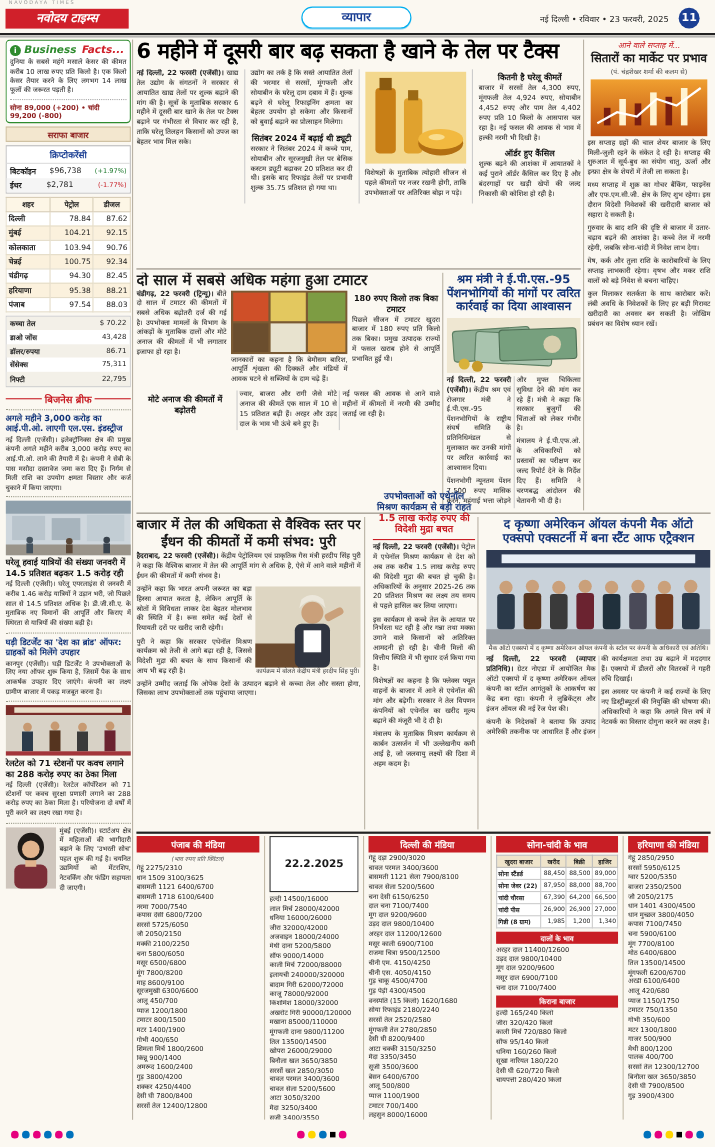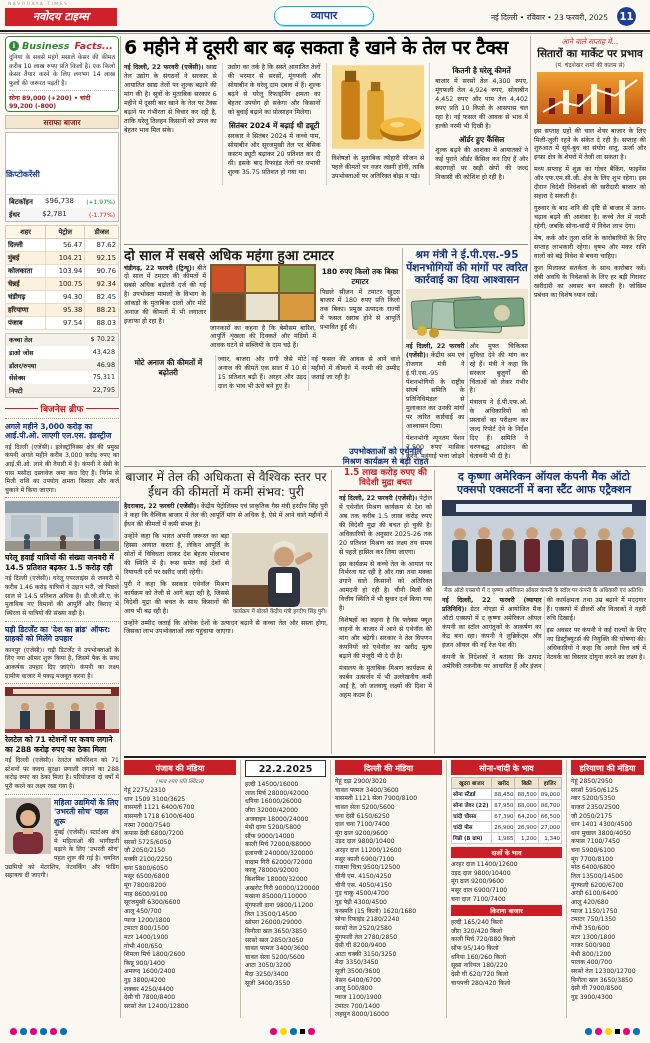--- a/index.html
+++ b/index.html
@@ -35,21 +35,21 @@
   .bf-head { display:flex; align-items:center; gap:3px; margin-bottom:2px; }
   .bf-icon { width:10px; height:10px; border-radius:50%; background:#2e8b2e; color:#fff;
     font-size:7px; font-weight:bold; text-align:center; line-height:10px; }
   .bf-t1 { color:#2e8b2e; font-weight:bold; font-style:italic; font-size:9.5px; }
   .bf-t2 { color:#d0202a; font-weight:bold; font-style:italic; font-size:9.5px; margin-left:2px; }
   .bf-body { font-size:6.2px; line-height:1.4; text-align:justify; }
   .bf-gold { font-size:6.2px; font-weight:bold; color:#8b1a1a; margin-top:2px; border-top:1px dotted #aaa; padding-top:2px; }
   .strip { background:#f3e7cf; border:1px solid #cbbd9d; color:#8b1a1a; font-weight:bold;
     font-size:7.5px; text-align:center; padding:1px 0; margin:3px 0; }
   .crypto { border:1px solid #bbb; margin-bottom:3px; background:#fff; }
-  .crypto-title { color:#1b3f94; font-weight:bold; font-size:8px; padding:15px 0; border-bottom:1px solid #ddd;margin-top:20px; }
+  .crypto-title { color:#1b3f94; font-weight:bold; font-size:8px; text-align:center; padding:2px 0; border-bottom:1px solid #ddd; }
   .crypto-row { display:flex; justify-content:space-between; align-items:center; font-size:7px; padding:2px 3px; }
   .crypto-row:nth-child(odd) { background:#f5f5f5; }
   .c-name { font-weight:bold; }
   .c-up { color:#1f7a2e; font-size:6px; }
   .c-down { color:#c81e25; font-size:6px; }
   table.fuel { width:100%; border-collapse:collapse; font-size:6.8px; margin-bottom:3px; background:#fff; }
   table.fuel th { font-weight:bold; border:0.5px solid #d8cdb6; padding:1.5px 2px; background:#fdf6e6; font-size:6.6px; }
   table.fuel td { border:0.5px solid #e4dcc8; padding:1.5px 2px; text-align:right; }
   table.fuel td:first-child { text-align:left; font-weight:bold; }
   table.fuel tr:nth-child(even) { background:#fbf1dd; }
@@ -87,36 +87,36 @@
   .money-img { width:100%; height:50px; display:block; margin-bottom:3px; }
   .cols2 { column-count:2; column-gap:5px; column-rule:0.5px solid #ccc; }
   
   .astro { position:absolute; left:534px; top:36px; width:112px; height:428px; overflow:hidden; }
   .astro .kicker { color:#c81e25; font-style:italic; font-size:7.2px; text-align:center; }
   .astro h2 { font-size:10.5px; font-weight:bold; text-align:center; line-height:1.2; margin:1px 0; }
   .astro .sub { font-size:6px; text-align:center; color:#444; margin-bottom:3px; }
   .astro-img { width:100%; height:52px; display:block; margin-bottom:3px; }
   
   .a4 { position:absolute; left:124px; top:470px; width:204px; height:284px; overflow:hidden; }
-  .a4 h2 { font-size:12.2px; line-height:1.2; font-weight:normal; text-align:center; margin-bottom:3px; }
+  .a4 h2 { font-size:12.2px; line-height:1.2; font-weight:bold; text-align:center; margin-bottom:3px; }
   .puri-fig { float:right; width:96px; margin:1px 0 2px 3px; }
   .puri-img { width:96px; height:74px; display:block; }
   .a6 { position:absolute; left:335px; top:446px; width:97px; height:284px; overflow:hidden; padding-left:4px; }
   .a6 .kb { color:#13357a; font-weight:bold; font-size:8.2px; line-height:1.25; text-align:center; }
   .a6 .kr { color:#c81e25; font-weight:bold; font-size:8.6px; line-height:1.25; text-align:center;
     border-bottom:1px solid #c81e25; padding-bottom:2px; margin-bottom:3px; }
   .a5 { position:absolute; left:438px; top:470px; width:208px; height:284px; overflow:hidden; padding-left:4px; }
   .a5 h2 { font-size:11px; line-height:1.22; font-weight:bold; color:#13357a; text-align:center; margin-bottom:3px; }
   .expo-img { width:100%; height:86px; display:block; }
   
   .band { position:absolute; left:124px; top:760px; width:522px; height:258px; display:flex; gap:4px; overflow:hidden; }
   .bcol { overflow:hidden; }
   .bcol + .bcol { border-left:1px solid #c4bba8; padding-left:4px; }
   .redbar { background:#c81e25; color:#fff; font-weight:bold; font-size:8px; text-align:center; padding:2px 0; margin-bottom:2px; }
-  .datebox { border:1.5px solid #333; background:#fff; font-weight:bold; font-size:9.5px; text-align:center; padding:2px 0; margin-bottom:3px; }
+  .datebox { border:1.5px solid #333; background:#fff; font-weight:bold; font-size:9.5px; text-align:center; padding:19px 0; margin-bottom:3px; }
   .note { font-size:5.4px; font-style:italic; text-align:center; color:#555; margin-bottom:1px; }
   .mline { font-size:6.1px; line-height:1.42; white-space:nowrap; overflow:hidden; }
   table.gold { width:100%; border-collapse:collapse; font-size:5.5px; margin-bottom:3px; background:#fff; }
   table.gold th { background:#efe4cb; border:0.5px solid #bbb; font-weight:bold; padding:1px; }
   table.gold td { border:0.5px solid #ccc; padding:1px; text-align:right; }
   table.gold td:first-child { text-align:left; font-weight:bold; }
   .subred { background:#c81e25; color:#fff; font-weight:bold; font-size:6.4px; text-align:center; padding:1px 0; margin:2px 0; }
   
   .marks { position:absolute; bottom:5px; height:14px; display:flex; gap:3px; align-items:center; }
   .marks span { width:7px; height:7px; border-radius:50%; display:inline-block; }
@@ -165,21 +165,21 @@
       <thead>
         <tr>
           <th>शहर</th>
           <th>पेट्रोल</th>
           <th>डीजल</th>
         </tr>
       </thead>
       <tbody>
           <tr>
             <td>दिल्ली</td>
-            <td>56.47</td>
+            <td>78.84</td>
             <td>87.62</td>
           </tr>
           <tr>
             <td>मुंबई</td>
             <td>104.21</td>
             <td>92.15</td>
           </tr>
           <tr>
             <td>कोलकाता</td>
             <td>103.94</td>
@@ -212,21 +212,21 @@
         <div class="tick-row">
           <b>कच्चा तेल</b>
           <span>$ 70.22</span>
         </div>
         <div class="tick-row">
           <b>डाओ जोंस</b>
           <span>43,428</span>
         </div>
         <div class="tick-row">
           <b>डॉलर/रुपया</b>
-          <span>46.98</span>
+          <span>86.71</span>
         </div>
         <div class="tick-row">
           <b>सेंसेक्स</b>
           <span>75,311</span>
         </div>
         <div class="tick-row">
           <b>निफ्टी</b>
           <span>22,795</span>
         </div>
       </div>
@@ -282,21 +282,20 @@
     </div>
 
     <div class="brief">
       <svg class="w-photo" viewBox="0 0 46 56">
         <rect width="46" height="56" fill="#cfc6bd"></rect>
           <ellipse cx="23" cy="18" rx="12" ry="13" fill="#1f1b18"></ellipse>
         <circle cx="23" cy="20" r="8" fill="#e2b58e"></circle>
           <rect x="8" y="34" width="30" height="22" rx="6" fill="#7c2f38"></rect>
         <rect x="18" y="30" width="10" height="6" fill="#e2b58e"></rect>
       </svg>
-      <h4>महिला उद्यमियों के लिए 'उभरती सोच' पहल शुरू</h4>
       <p class="body-p">मुंबई (एजेंसी)। स्टार्टअप क्षेत्र में महिलाओं की भागीदारी बढ़ाने के लिए 'उभरती सोच' पहल शुरू की गई है। चयनित उद्यमियों को मेंटरशिप, नेटवर्किंग और फंडिंग सहायता दी जाएगी।</p>
     </div>
   </div>
 
   <div class="vdiv" style="left:120px; top:36px; height:982px;"></div>
   <div class="vdiv" style="left:402px; top:248px; height:216px;"></div>
   <div class="vdiv" style="left:530px; top:36px; height:428px;"></div>
   <div class="vdiv" style="left:331px; top:470px; height:284px;"></div>
   <div class="vdiv" style="left:434px; top:470px; height:284px;"></div>
   <div class="hdiv" style="left:124px; top:244px; width:404px;"></div>

